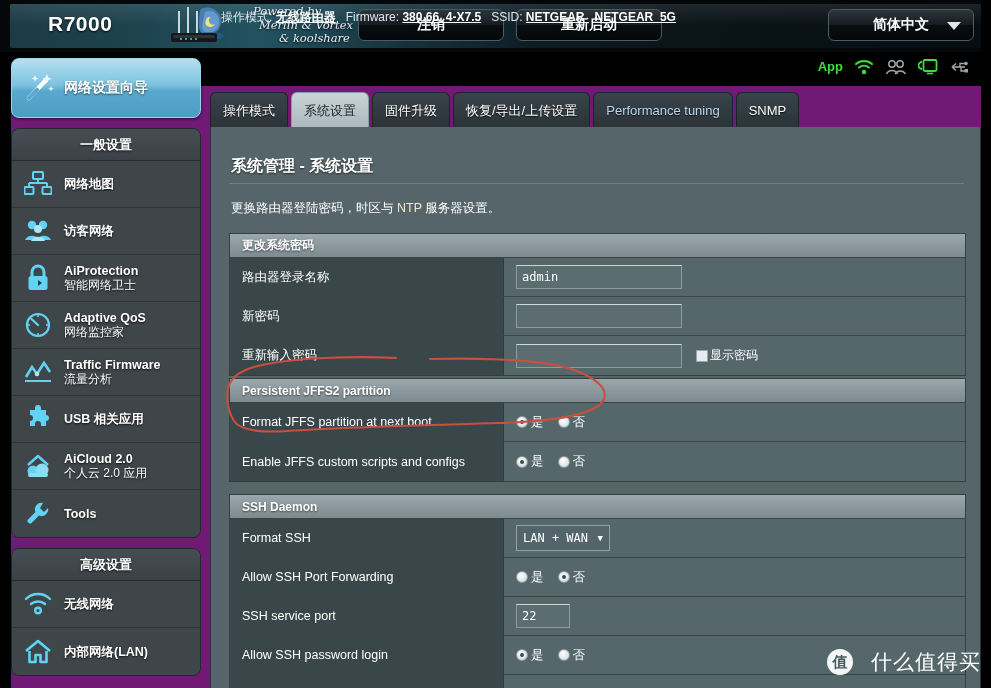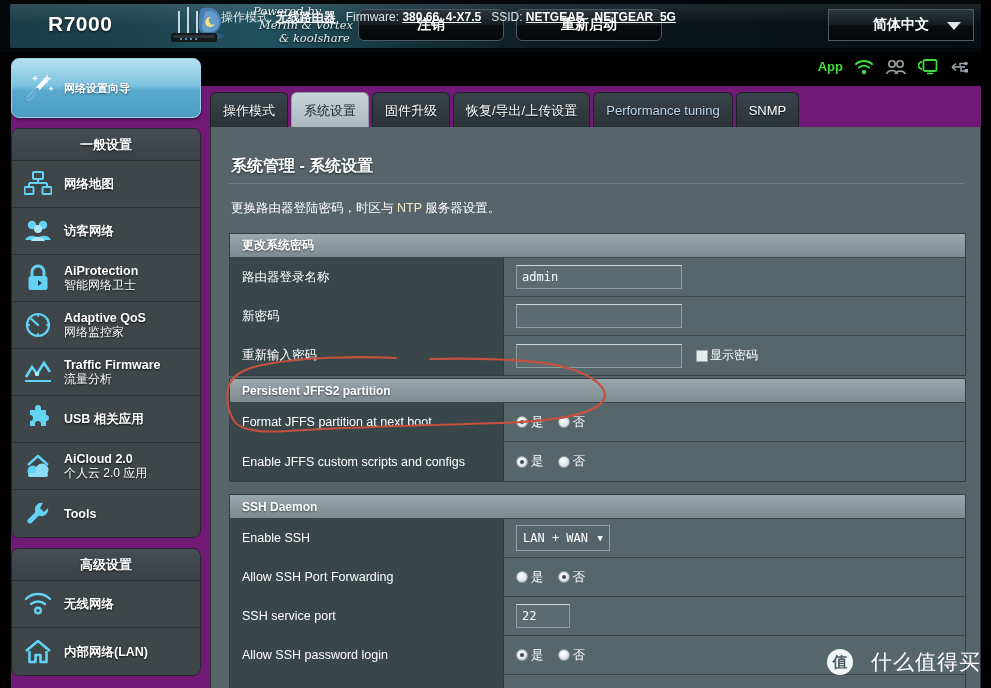--- a/index.html
+++ b/index.html
@@ -70,21 +70,21 @@
     font-size: 14px; font-weight: bold;
     display: flex; align-items: center; justify-content: center;
     cursor: pointer;
     text-shadow: 0 1px 2px rgba(0,0,0,0.9);
   }
   .btn-logout { left: 358px; width: 146px; }
   .btn-reboot { left: 516px; width: 146px; }
   .lang-select {
     position: absolute; left: 828px; top: 9px;
     width: 146px; height: 32px;
-    border-radius: 0;
+    border-radius: 6px;
     border: 1px solid #4e5b63;
     background: linear-gradient(to bottom, #2b363c 0%, #161d21 48%, #090d0f 52%, #05080a 100%);
     color: #fff; font-size: 14px; font-weight: bold;
     display: flex; align-items: center; justify-content: center;
     cursor: pointer;
   }
   .lang-caret {
     position: absolute; right: 12px; top: 12px;
     width: 0; height: 0;
     border-left: 7px solid transparent;
@@ -123,21 +123,21 @@
     width: 190px; height: 60px;
     border-radius: 8px;
     background: linear-gradient(to bottom, #b5e0f0 0%, #7cc2df 45%, #58a9cd 55%, #4e9cc2 100%);
     border: 1px solid #9ad3ea;
     display: flex; align-items: center;
     cursor: pointer;
     box-shadow: 0 1px 3px rgba(0,0,0,0.6);
   }
   .wizard-icon { width: 52px; display:flex; justify-content:center; }
   .wizard-label {
-    font-size: 11px; font-weight: bold; color: #ffffff;
+    font-size: 14px; font-weight: bold; color: #ffffff;
     text-shadow: 0 1px 2px rgba(0,0,0,0.55);
   }
   .menu-block {
     margin-top: 10px;
     width: 190px;
     background: #3c4348;
     border-radius: 8px;
     overflow: hidden;
     border: 1px solid #23282b;
   }
@@ -673,21 +673,21 @@
             </span>
           </span>
         </div>
       </div>
     </div>
 
     <div class="formtable" style="top:367px;">
       <div class="sect-head">SSH Daemon</div>
 
       <div class="frow">
-        <div class="fcell-label">Enable SSH</div>
+        <div class="fcell-label">Format SSH</div>
         <div class="fcell-val">
           <span class="selectbox">
             <span>LAN + WAN</span>
             <span class="arr">▼</span>
           </span>
         </div>
       </div>
 
       <div class="frow">
         <div class="fcell-label">Allow SSH Port Forwarding</div>

